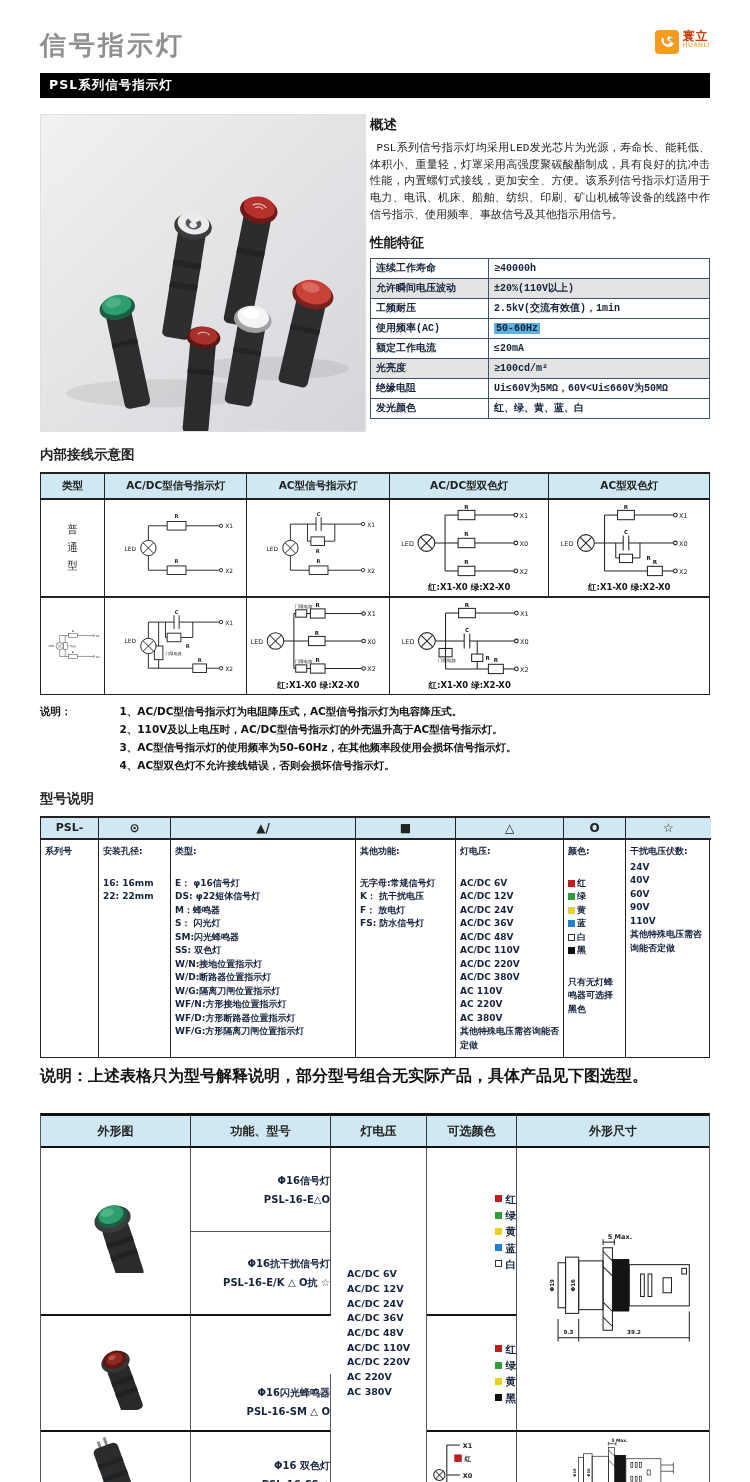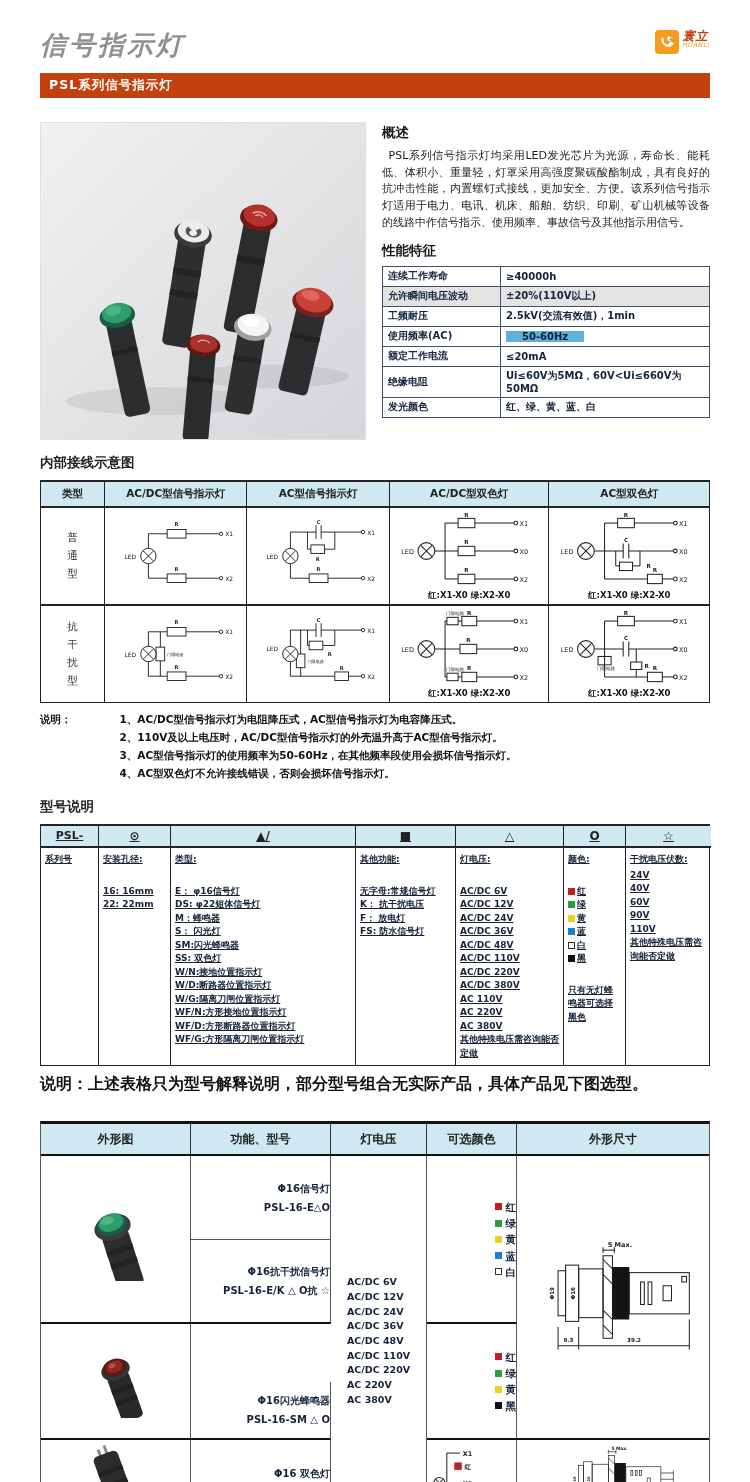--- a/index.html
+++ b/index.html
@@ -1,41 +1,41 @@
 <!DOCTYPE html>
 <html><head>
 <meta charset="utf-8">
 <style>
   * { margin:0; padding:0; box-sizing:border-box; }
   body { background:#fff; font-family:"DejaVu Sans", sans-serif; color:#222; }
   .page { position:relative; width:750px; height:1482px; background:#fff; overflow:hidden; padding:28px 40px 0 40px; }
 
   
-  .hdr { display:flex; justify-content:space-between; align-items:flex-start;font-style:italic; }
+  .hdr { display:flex; justify-content:space-between; align-items:flex-start; }
   .title { font-size:26px; font-weight:bold; color:#909090; letter-spacing:3px; }
   .logo { display:flex; align-items:flex-start; gap:4px; margin-top:2px; }
   .logo-box { width:24px; height:24px; background:#f59b1e; border-radius:4px; position:relative; }
   .logo-txt { line-height:1; }
   .logo-brand { font-size:12px; font-weight:bold; color:#c2410c; letter-spacing:1px; }
   .logo-sub { font-size:6.5px; color:#f59b1e; letter-spacing:.5px; }
-  .series-bar { margin-top:10px; background:#c2410c; color:#fff; font-weight:bold; font-size:12.5px; padding:4px 9px; letter-spacing:1px; }
+  .series-bar { margin-top:10px; background:#000000; color:#fff; font-weight:bold; font-size:12.5px; padding:4px 9px; letter-spacing:1px; }
 
   
-  .top-row { display:flex; gap:16px; margin-top:24px; }
+  .top-row { display:flex; gap:4px; margin-top:16px;font-family:Liberation Mono, monospace; }
   .hero { width:326px; height:318px; border:1px solid #e0e0e0; flex:none; }
   .rcol { flex:1; }
   .h2 { font-size:13.5px; font-weight:bold; color:#1a1a1a; margin:2px 0 6px 0; }
   .overview-body { font-size:11px; line-height:1.52; text-align:justify; text-indent:.6em; color:#1c1c1c; font-weight:500; }
 
   
   .perf { border-collapse:collapse; width:100%; margin-top:4px; }
   .perf td { border:1px solid #42506b; font-size:10px; padding:2.5px 5px; font-weight:600; color:#15233d; }
   .perf td.pl { width:118px; }
   .perf tr.alt td { background:#e3e3e4; }
-  .hl { background:#5fb0dc; color:#123; padding:0 16px; }
+  .hl { background:#5fb0dc; color:#123; padding:0 2px; }
 
   
   .sec-h { font-size:13.5px; font-weight:bold; margin:14px 0 8px 0; }
   .wiring { display:grid; grid-template-columns:64px 1fr 1fr 1.12fr 1.12fr; border:1px solid #222; border-top:2px solid #222; }
   .wh { background:#cfe8f1; border-right:1px solid #222; border-bottom:2px solid #222; font-size:10.5px; font-weight:bold; text-align:center; padding:5px 2px; }
   .wc { border-right:1px solid #222; display:flex; flex-direction:column; align-items:center; justify-content:center; padding:2px 1px; }
   .row1 { border-bottom:2px solid #222; }
   .lastcol { border-right:none; }
   .vert { width:1.1em; text-align:center; word-break:break-all; font-size:10.5px; line-height:1.7; color:#333; }
   .cdiag { width:100%; height:82px; }
@@ -45,21 +45,21 @@
   .cs { font-size:6px; font-weight:bold; }
   .cthr { font-size:4.8px; }
   .wire line,.wire rect,.wire path { stroke:#222; fill:none; stroke-width:1.1; }
   .wire circle { stroke:#222; fill:#fff; stroke-width:1.1; }
 
   
   .notes { display:flex; font-size:10.5px; font-weight:600; margin-top:8px; line-height:1.7; color:#111;gap:48px; }
   .nlabel { flex:none; }
 
   
-  .model { display:grid; grid-template-columns:58px 72px 185px 100px 108px 62px 85px; border:1px solid #222; border-top:2px solid #222; font-size:9px;text-decoration:underline; }
+  .model { display:grid; grid-template-columns:58px 72px 185px 100px 108px 62px 85px; border:1px solid #222; border-top:2px solid #222; font-size:9px; }
   .mh { background:#cfe8f1; border-right:1px solid #222; border-bottom:2px solid #222; text-align:center; font-weight:bold; font-size:12px; padding:3px 2px; }
   .mh.psl { font-size:11px; }
   .mc { border-right:1px solid #222; padding:5px 4px; line-height:1.5; color:#15233d; font-weight:600; }
   .mc .t { margin-bottom:2px; }
   .gap18 { margin-top:18px; }
   .sw { display:inline-block; width:7px; height:7px; margin-right:2px; vertical-align:-1px; }
   .msw0{background:#c01f1f}.msw1{background:#2e9e3a}.msw2{background:#e8d21f}.msw3{background:#1f7fd0}
   .msw4{background:#fff;border:1px solid #333}.msw5{background:#101010}
   .model-note { font-size:16px; font-weight:bold; margin:8px 0 0 0; color:#111; }
 
@@ -183,20 +183,24 @@
               <td>2.5kV(交流有效值)，1min</td>
             </tr>
         <tr>
               <td class="pl">使用频率(AC)</td>
               <td><span class="hl">50-60Hz</span></td>
             </tr>
         <tr>
               <td class="pl">额定工作电流</td>
               <td>≤20mA</td>
             </tr>
+        <tr class="alt">
+              <td class="pl">光亮度</td>
+              <td>≥100cd/m²</td>
+            </tr>
         <tr>
               <td class="pl">绝缘电阻</td>
               <td>Ui≤60V为5MΩ，60V&lt;Ui≤660V为50MΩ</td>
             </tr>
         <tr>
               <td class="pl">发光颜色</td>
               <td>红、绿、黄、蓝、白</td>
             </tr>
       </tbody>
         </table>
@@ -331,23 +335,20 @@
         <text x="95" y="62" class="cs">R</text>
         <text x="104" y="67" class="cs" text-anchor="middle">R</text>
         <text x="130" y="17" class="ct">X1</text>
         <text x="130" y="47" class="ct">X0</text>
         <text x="130" y="77" class="ct">X2</text>
       </svg>
       <div class="cap">红:X1-X0  绿:X2-X0</div>
     </div>
 
     <div class="wc">
-        <span class="vert">抗干扰型</span>
-      </div>
-    <div class="wc">
       <svg class="cdiag" viewBox="0 0 152 96">
         <g class="wire">
           <line x1="44" y1="22" x2="44" y2="74"></line>
           <line x1="44" y1="22" x2="66" y2="22"></line>
             <rect x="66" y="17" width="22" height="10"></rect>
             <line x1="88" y1="22" x2="127" y2="22"></line>
           <line x1="44" y1="74" x2="66" y2="74"></line>
             <rect x="66" y="69" width="22" height="10"></rect>
             <line x1="88" y1="74" x2="127" y2="74"></line>
           <line x1="58" y1="22" x2="58" y2="40"></line>

